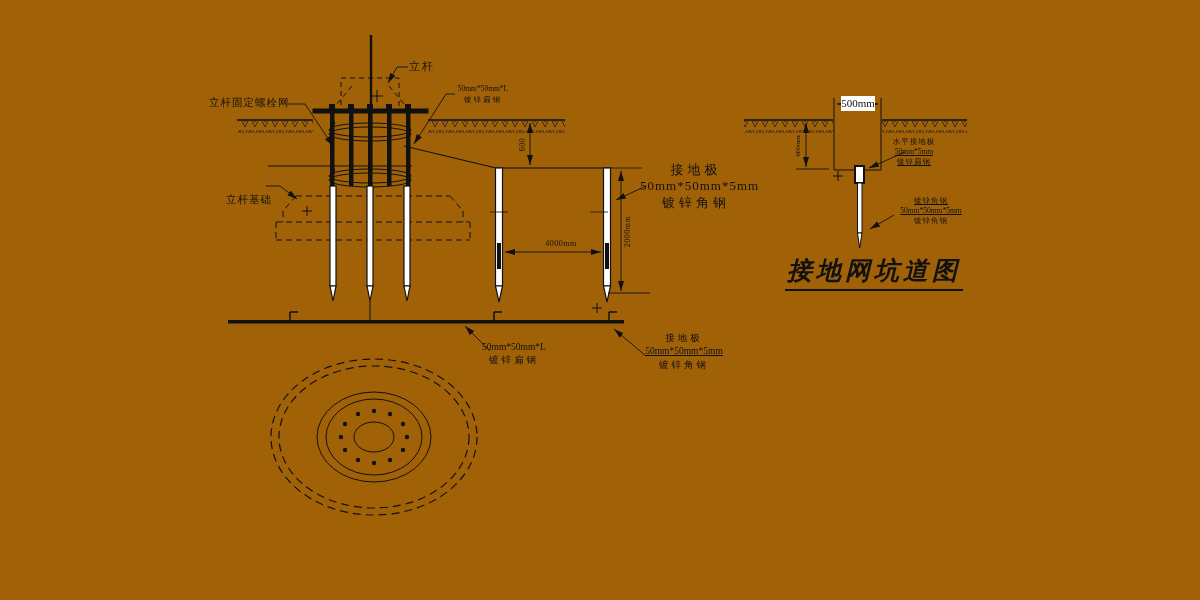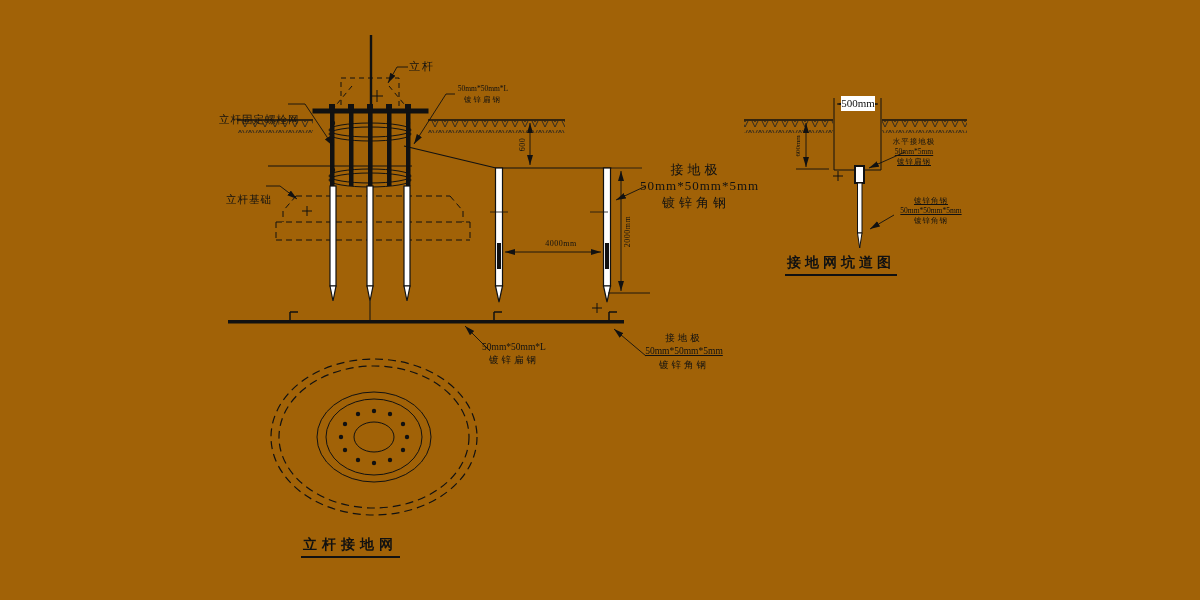--- a/index.html
+++ b/index.html
@@ -8,22 +8,22 @@
   svg{position:absolute;left:0;top:0;}
   .lbl{position:absolute;white-space:nowrap;text-align:center;line-height:1.4;color:#111;}
   .lbl .ul{text-decoration:underline;}
   .fs7{font-size:7.5px;}
   .fs8{font-size:8px;letter-spacing:.5px;}
   .fs9{font-size:9.5px;}
   .fs10{font-size:10.5px;letter-spacing:1px;}
   .fs11{font-size:11px;letter-spacing:2px;}
   .fs13{font-size:13px;letter-spacing:1px;line-height:1.25;}
   .vrot{transform:rotate(-90deg);transform-origin:center center;}
-  .title{position:absolute;font-size:14px;font-weight:bold;letter-spacing:5px;
-         border-bottom:2px solid #111;padding:0 2px 2px 2px;white-space:nowrap;}
+  .title{position:absolute;font-size:25px;font-weight:bold;letter-spacing:5px;
+         border-bottom:2px solid #111;padding:0 2px 2px 2px;white-space:nowrap;font-style:italic;}
   .whitebg{background:#fff;}
 </style>
 </head>
 <body>
 
 <div class="canvas">
 
 <svg width="1200" height="600" viewBox="0 0 1200 600">
   <defs>
     <marker id="arw" markerUnits="userSpaceOnUse" markerWidth="11" markerHeight="7" refX="10" refY="3" orient="auto">
@@ -207,21 +207,21 @@
     <path d="M857.5,233 L859.7,248 L862,233 Z" fill="#fff"></path>
 
     <g stroke-width="0.9">
       <line x1="905" y1="152" x2="869" y2="168" marker-end="url(#arw)"></line>
       <line x1="894" y1="215" x2="870" y2="229" marker-end="url(#arw)"></line>
     </g>
   </g>
 </svg>
 
 <div class="lbl fs11" style="left:409px;top:59px;">立杆</div>
-<div class="lbl fs10" style="left:219px;top:96px;margin-top:17px;">立杆固定螺栓网</div>
+<div class="lbl fs10" style="left:209px;top:96px;">立杆固定螺栓网</div>
 <div class="lbl fs10" style="left:226px;top:193px;">立杆基础</div>
 
 <div class="lbl fs7" style="left:452px;top:84px;width:62px;line-height:1.45;">
   <div>50mm*50mm*L</div>
   <div style="letter-spacing:2px;">镀锌扁钢</div>
 </div>
 
 <div class="lbl fs13" style="left:640px;top:162px;width:112px;">
   <div style="letter-spacing:4px;">接地极</div>
   <div>50mm*50mm*5mm</div>
@@ -251,16 +251,15 @@
   <div class="ul">50mm*5mm</div>
   <div class="ul" style="letter-spacing:1px;">镀锌扁钢</div>
 </div>
 
 <div class="lbl fs7" style="left:891px;top:196px;width:80px;line-height:1.35;">
   <div class="ul" style="letter-spacing:1px;">镀锌角钢</div>
   <div class="ul">50mm*50mm*5mm</div>
   <div style="letter-spacing:1px;">镀锌角钢</div>
 </div>
 
-<div class="title" style="left:301px;top:536px;">立杆接地网</div>
 <div class="title" style="left:785px;top:254px;letter-spacing:4px;">接地网坑道图</div>
 
 </div>
 
 </body></html>

